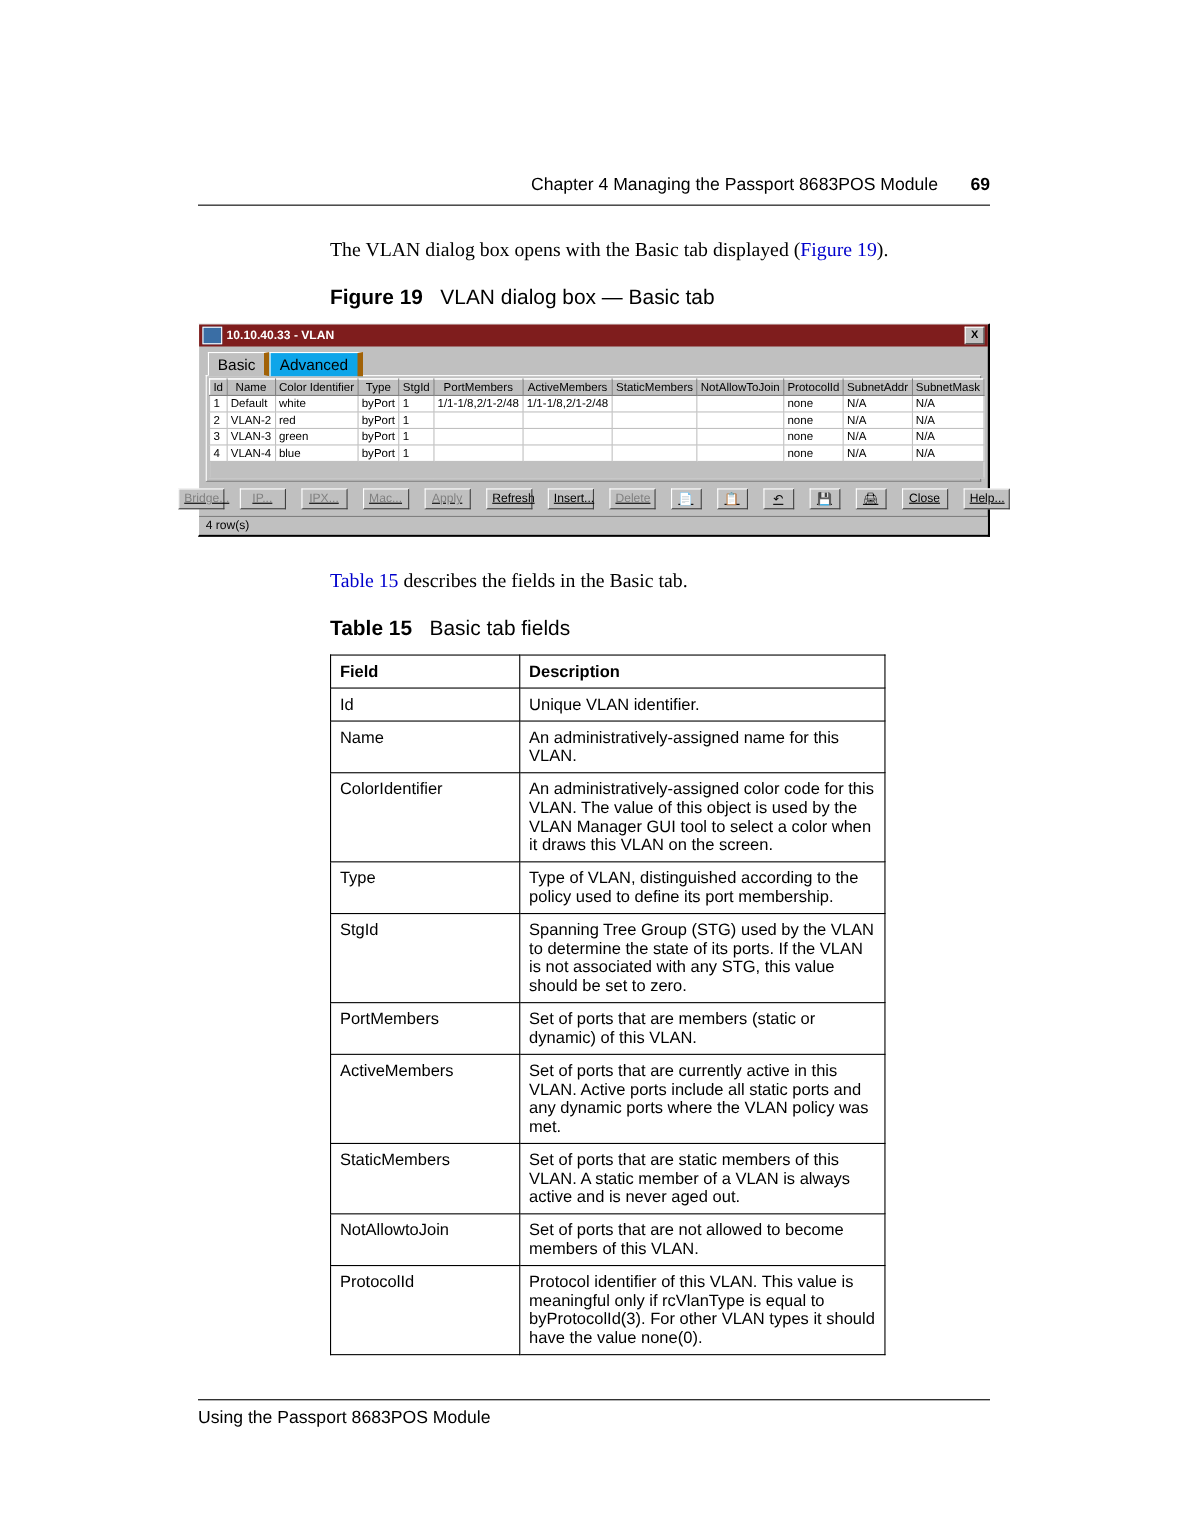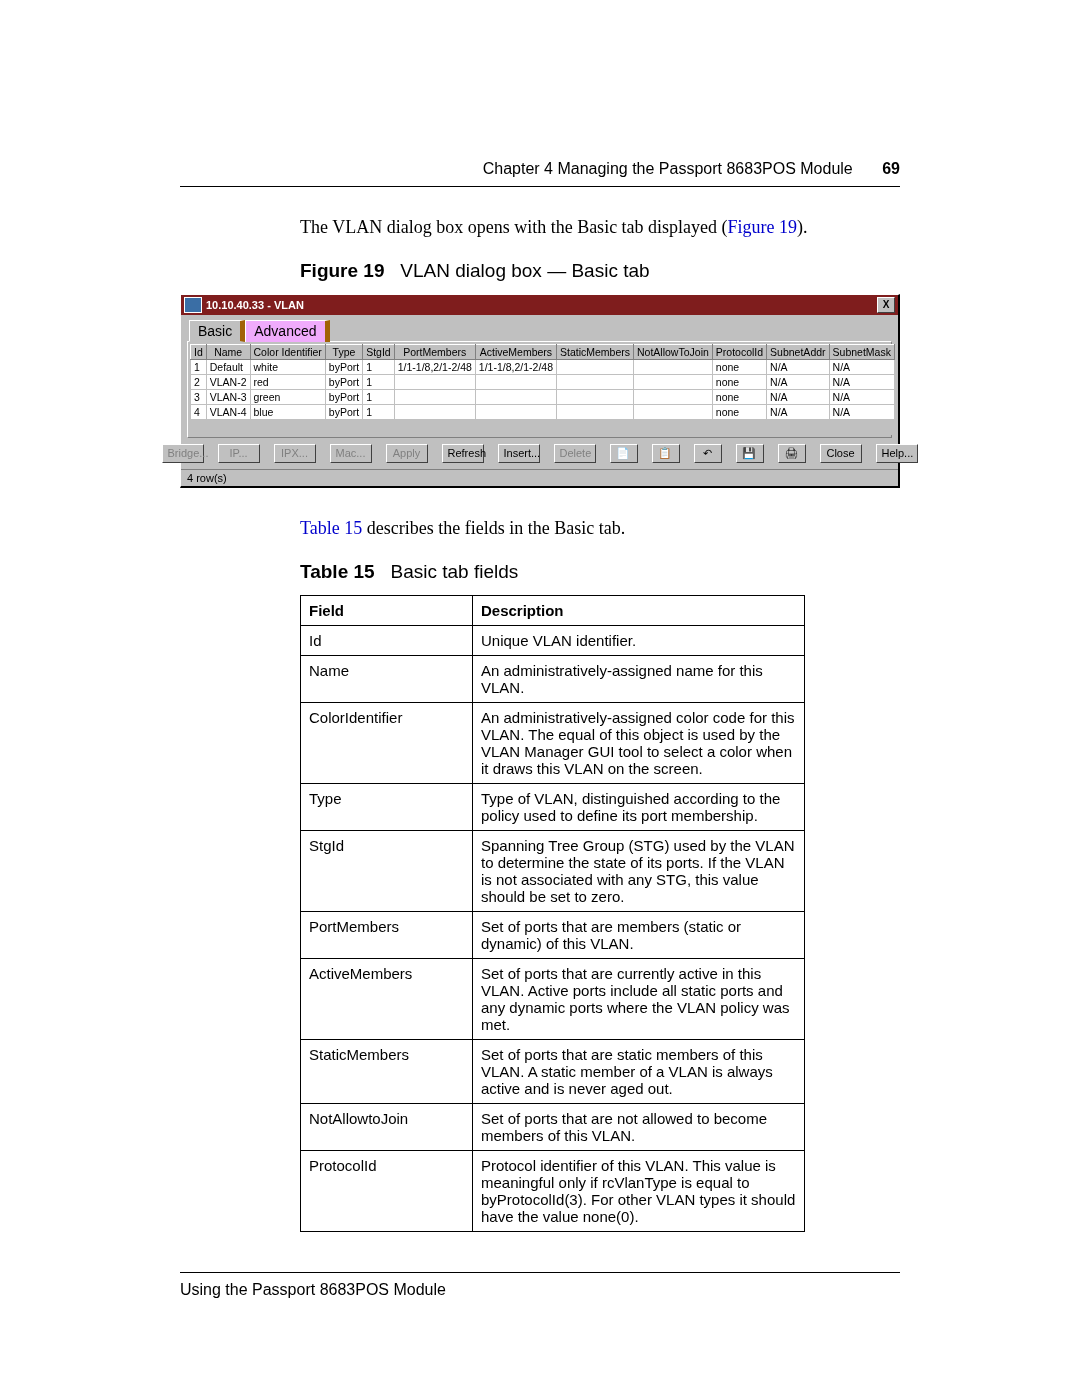--- a/index.html
+++ b/index.html
@@ -82,21 +82,21 @@
     border-top: 1px solid #fff;
     border-left: 1px solid #fff;
     border-right: 5px solid #a16207;
     padding: 2px 8px;
     font-size: 14px;
     margin-right: 0;
     position: relative;
     top: 1px;
   }
   .tab.active { border-bottom: 1px solid #c0c0c0; }
-  .tab.inactive { background: #f0abfc; }
+  .tab.inactive { background: #0ea5e9; }
   .grid-panel {
     margin: 0 6px;
     border-top: 1px solid #fff;
     border-left: 1px solid #fff;
     border-right: 1px solid #808080;
     border-bottom: 1px solid #808080;
     background: #c0c0c0;
     padding: 2px;
   }
   table.grid {
@@ -120,20 +120,21 @@
     white-space: nowrap;
     height: 14px;
   }
   .extra-row td { background: #c0c0c0; height: 40px; border: none; }
   .buttons {
     display: flex;
     justify-content: center;
     gap: 14px;
     padding: 6px;
     flex-wrap: nowrap;
+    text-decoration: underline;
   }
   .btn {
     background: #c0c0c0;
     border-top: 1px solid #fff;
     border-left: 1px solid #fff;
     border-right: 1px solid #404040;
     border-bottom: 1px solid #404040;
     font-size: 11px;
     padding: 2px 5px;
     min-width: 30px;
@@ -318,21 +319,21 @@
         <tr>
           <td>Id</td>
           <td>Unique VLAN identifier.</td>
         </tr>
         <tr>
           <td>Name</td>
           <td>An administratively-assigned name for this VLAN.</td>
         </tr>
         <tr>
           <td>ColorIdentifier</td>
-          <td>An administratively-assigned color code for this VLAN. The equal of this object is used by the VLAN Manager GUI tool to select a color when it draws this VLAN on the screen.</td>
+          <td>An administratively-assigned color code for this VLAN. The value of this object is used by the VLAN Manager GUI tool to select a color when it draws this VLAN on the screen.</td>
         </tr>
         <tr>
           <td>Type</td>
           <td>Type of VLAN, distinguished according to the policy used to define its port membership.</td>
         </tr>
         <tr>
           <td>StgId</td>
           <td>Spanning Tree Group (STG) used by the VLAN to determine the state of its ports. If the VLAN is not associated with any STG, this value should be set to zero.</td>
         </tr>
         <tr>

